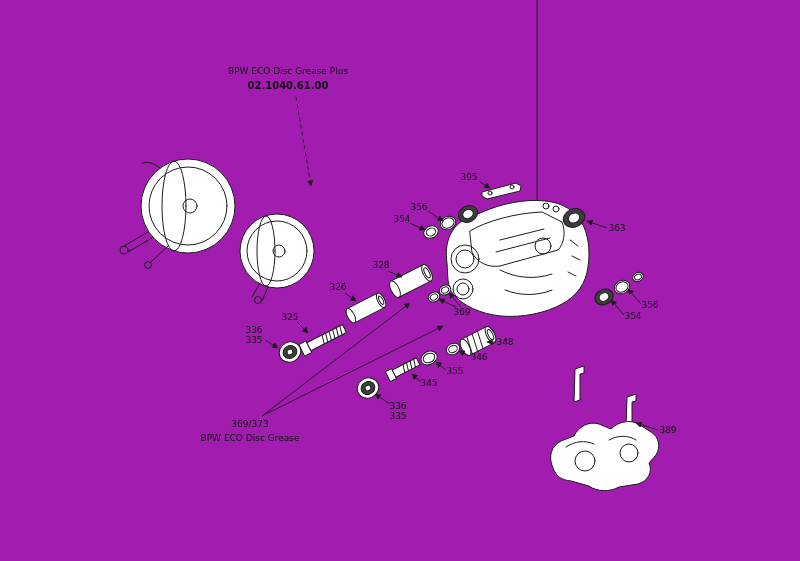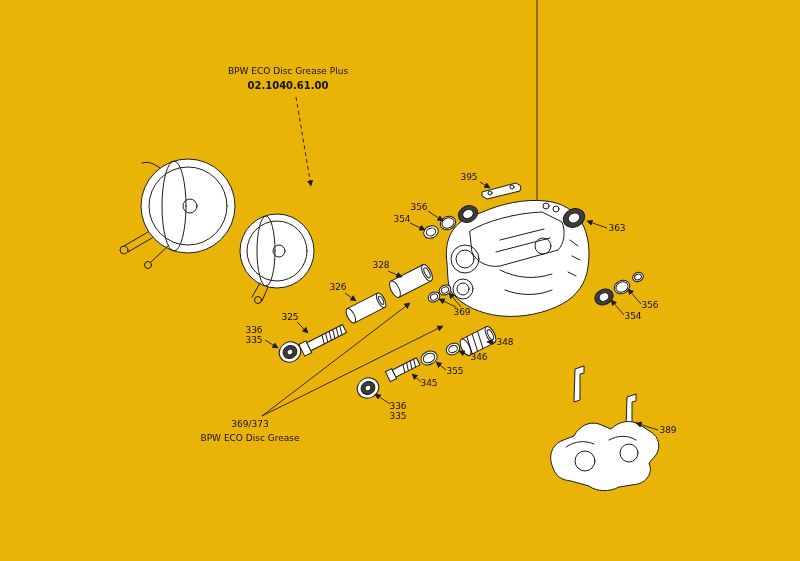--- a/index.html
+++ b/index.html
@@ -1,16 +1,16 @@
 <!DOCTYPE html>
 <html><head>
 <meta charset="utf-8">
 <style>
   html,body{margin:0;padding:0;background:#ffffff;}
-  .stage{position:relative;width:800px;height:561px;background:#eab308;overflow:hidden;
+  .stage{position:relative;width:800px;height:561px;background:#a21caf;overflow:hidden;
          font-family:"DejaVu Sans", sans-serif;}
   svg{display:block;}
   .ln{fill:none;stroke:#1c1c1c;stroke-width:1;stroke-linecap:round;stroke-linejoin:round;}
   .fw{fill:#ffffff;stroke:#1c1c1c;stroke-width:1;stroke-linejoin:round;}
   .dk{fill:#3d3d3d;stroke:#1c1c1c;stroke-width:1;}
   .ldr{fill:none;stroke:#1c1c1c;stroke-width:0.9;}
   .lbl{font-family:"DejaVu Sans", sans-serif;font-size:9px;fill:#111111;}
   .lbl-b{font-weight:bold;font-size:10px;}
 </style>
 </head>

